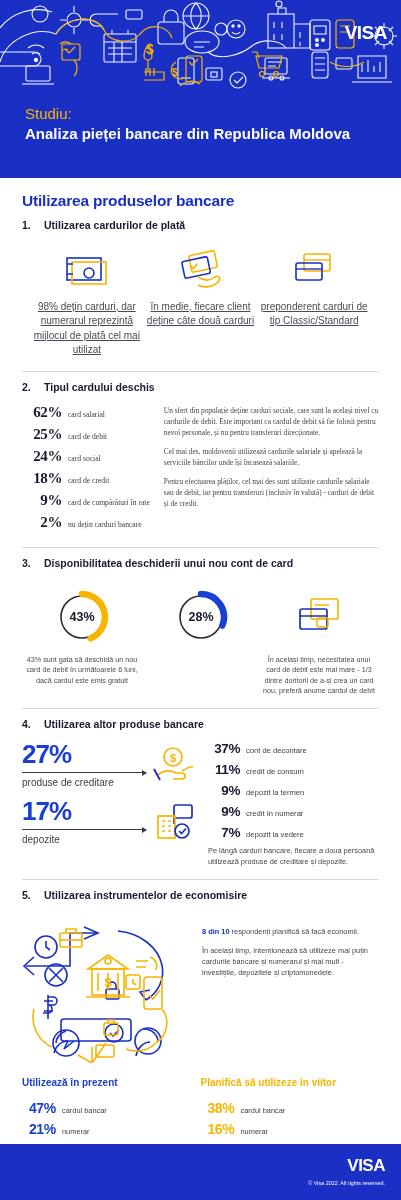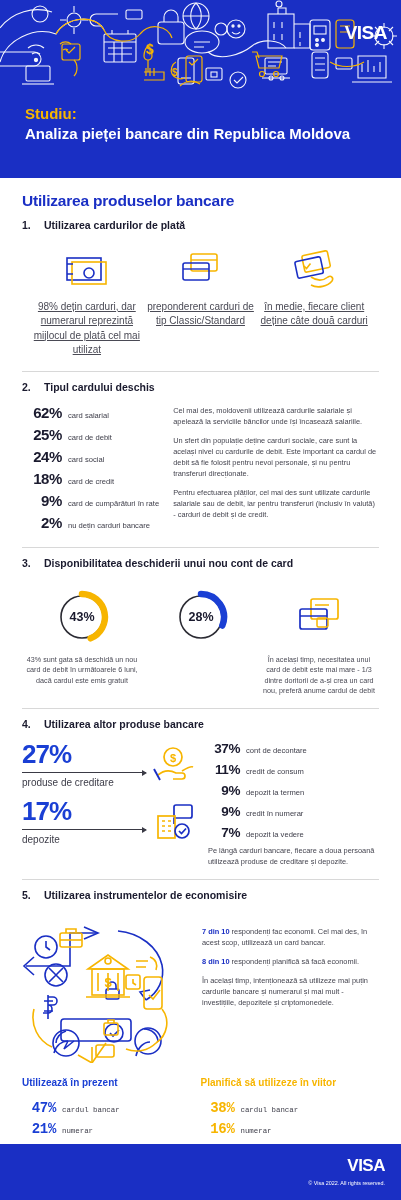--- a/index.html
+++ b/index.html
@@ -24,21 +24,21 @@
     position: absolute;
     font-weight: bold;
     color: #ffffff;
     letter-spacing: -0.5px;
   }
   .visa-logo.top { top: 22px; right: 14px; font-size: 19px; }
   .header-text { position: absolute; left: 25px; top: 104px; }
   .h-kicker {
     color: #f7b500;
     font-size: 15px;
-    font-weight: bold;
+    font-weight: normal;
     line-height: 1.35;
   }
   .h-title {
     color: #ffffff;
     font-size: 15px;
     font-weight: bold;
     line-height: 1.35;
     max-width: 330px;
   }
 
@@ -71,21 +71,21 @@
   .icon-box { height: 48px; display: flex; align-items: center; justify-content: center; }
   .icon-cap {
     font-size: 10px;
     color: #4a4a55;
     line-height: 1.45;
     margin-top: 7px;
     text-decoration: underline;
   }
 
   
-  .two-col { display: flex; gap: 14px; }
+  .two-col { display: flex; gap: 14px; font-family: Liberation Serif, serif; }
   .pct-list { flex: none; }
   .pct-row { display: flex; align-items: baseline; gap: 6px; margin-bottom: 5px; }
   .pct-num {
     font-size: 15px;
     font-weight: bold;
     color: #1a1a2e;
     text-align: right;
     width: 40px;
     flex: none;
     letter-spacing: -0.4px;
@@ -140,21 +140,21 @@
   .s5 { display: flex; gap: 10px; }
   .s5-art { width: 170px; flex: none; }
   .s5-text { flex: 1; padding-top: 14px; }
 
   
   .compare { display: flex; margin-top: 10px; }
   .cmp-col { flex: 1; }
   .cmp-head { font-size: 10px; font-weight: bold; margin-bottom: 12px; }
   .cmp-head.blue { color: #1a3fd4; }
   .cmp-head.gold { color: #f7b500; }
-  .cmp-row { display: flex; align-items: baseline; gap: 6px; margin-bottom: 5px; font-family: Liberation Mono, monospace; }
+  .cmp-row { display: flex; align-items: baseline; gap: 6px; margin-bottom: 5px; }
   .cmp-num {
     font-size: 14px;
     font-weight: bold;
     width: 34px;
     text-align: right;
     flex: none;
     letter-spacing: -0.3px;
   }
   .cmp-num.blue { color: #1a3fd4; }
   .cmp-num.gold { color: #f7b500; }
@@ -296,40 +296,40 @@
               <circle cx="25" cy="24" r="5" stroke="#1a2fc4" stroke-width="1.6"></circle>
               <path d="M3 15 h6 M3 25 h6" stroke="#1a2fc4" stroke-width="1.4"></path>
             </svg>
           </div>
           <div class="icon-cap">98% dețin carduri, dar numerarul reprezintă mijlocul de plată cel mai utilizat</div>
         </div>
 
         <div class="icon-card">
           <div class="icon-box">
             <svg width="46" height="40" viewBox="0 0 46 40" fill="none">
+              <rect x="12" y="4" width="26" height="17" rx="2" transform="rotate(-12 25 12)" stroke="#f7b500" stroke-width="1.6"></rect>
+              <rect x="5" y="10" width="26" height="17" rx="2" transform="rotate(-12 18 18)" stroke="#1a2fc4" stroke-width="1.6"></rect>
+              <path d="M13 17 l2.5 2.5 l4 -5" stroke="#f7b500" stroke-width="1.6"></path>
+              <path d="M20 28 c6 4 12 4 17 0 c3 -2 6 1 4 4 c-4 5 -14 8 -21 4" stroke="#f7b500" stroke-width="1.6"></path>
+            </svg>
+          </div>
+          <div class="icon-cap">în medie, fiecare client deține câte două carduri</div>
+        </div>
+
+        <div class="icon-card">
+          <div class="icon-box">
+            <svg width="46" height="40" viewBox="0 0 46 40" fill="none">
               <rect x="13" y="5" width="26" height="17" rx="2" stroke="#f7b500" stroke-width="1.6"></rect>
               <path d="M13 11 h26" stroke="#f7b500" stroke-width="1.4"></path>
               <rect x="5" y="14" width="26" height="17" rx="2" stroke="#1a2fc4" stroke-width="1.6"></rect>
               <path d="M5 20 h26" stroke="#1a2fc4" stroke-width="1.4"></path>
             </svg>
           </div>
           <div class="icon-cap">preponderent carduri de tip Classic/Standard</div>
         </div>
-
-        <div class="icon-card">
-          <div class="icon-box">
-            <svg width="46" height="40" viewBox="0 0 46 40" fill="none">
-              <rect x="12" y="4" width="26" height="17" rx="2" transform="rotate(-12 25 12)" stroke="#f7b500" stroke-width="1.6"></rect>
-              <rect x="5" y="10" width="26" height="17" rx="2" transform="rotate(-12 18 18)" stroke="#1a2fc4" stroke-width="1.6"></rect>
-              <path d="M13 17 l2.5 2.5 l4 -5" stroke="#f7b500" stroke-width="1.6"></path>
-              <path d="M20 28 c6 4 12 4 17 0 c3 -2 6 1 4 4 c-4 5 -14 8 -21 4" stroke="#f7b500" stroke-width="1.6"></path>
-            </svg>
-          </div>
-          <div class="icon-cap">în medie, fiecare client deține câte două carduri</div>
-        </div>
       </div>
     </div>
 
     <div class="rule"></div>
 
     <div>
       <div class="item-head">
         <span class="item-num">2.</span>
         <span class="item-label">Tipul cardului deschis</span>
       </div>
@@ -354,22 +354,22 @@
           <div class="pct-row">
             <span class="pct-num">9%</span>
             <span class="pct-lbl">card de cumpărături în rate</span>
           </div>
           <div class="pct-row">
             <span class="pct-num">2%</span>
             <span class="pct-lbl">nu dețin carduri bancare</span>
           </div>
         </div>
         <div class="para-col">
+          <div class="para">Un sfert din populație deține carduri sociale, care sunt la același nivel cu cardurile de debit. Este important ca cardul de debit să fie folosit pentru nevoi personale, și nu pentru transferuri direcționate.</div>
           <div class="para">Cel mai des, moldovenii utilizează cardurile salariale și apelează la serviciile băncilor unde își încasează salariile.</div>
-          <div class="para">Un sfert din populație deține carduri sociale, care sunt la același nivel cu cardurile de debit. Este important ca cardul de debit să fie folosit pentru nevoi personale, și nu pentru transferuri direcționate.</div>
           <div class="para">Pentru efectuarea plăților, cel mai des sunt utilizate cardurile salariale sau de debit, iar pentru transferuri (inclusiv în valută) - carduri de debit și de credit.</div>
         </div>
       </div>
     </div>
 
     <div class="rule"></div>
 
     <div>
       <div class="item-head">
         <span class="item-num">3.</span>
@@ -544,23 +544,20 @@
               <rect x="82" y="110" width="14" height="12" rx="1.5"></rect>
               <path d="M86 110 v-3 h6 v3"></path>
               <path d="M140 96 c8 10 6 26 -6 34"></path>
               <path d="M104 136 c10 4 22 2 30 -6"></path>
             </g>
           </svg>
         </div>
 
         <div class="s5-text">
           <div class="para">
-            <b>7 din 10</b><span> respondenți fac economii. Cel mai des, în acest scop, utilizează un card bancar.</span>
-          </div>
-          <div class="para">
             <b>8 din 10</b><span> respondenți planifică să facă economii.</span>
           </div>
           <div class="para">
             <span>În același timp, intenționează să utilizeze mai puțin cardurile bancare și numerarul și mai mult - investițiile, depozitele și criptomonedele.</span>
           </div>
         </div>
       </div>
 
       <div class="compare">
 

